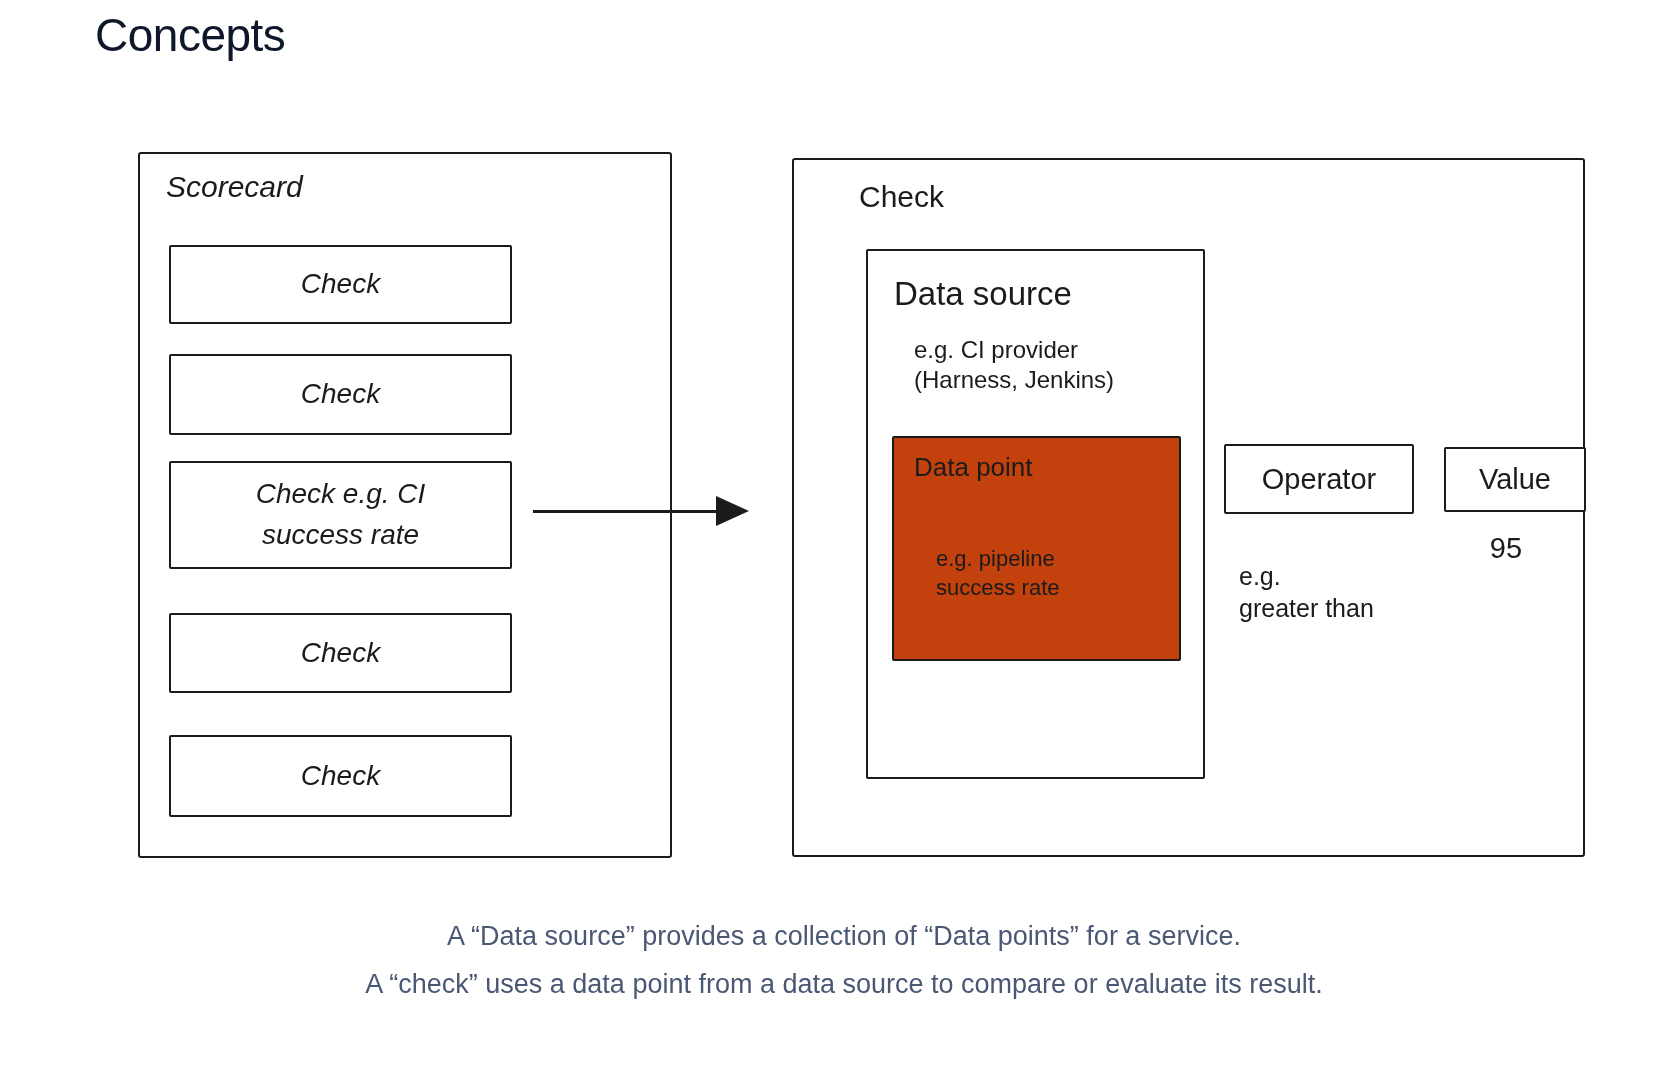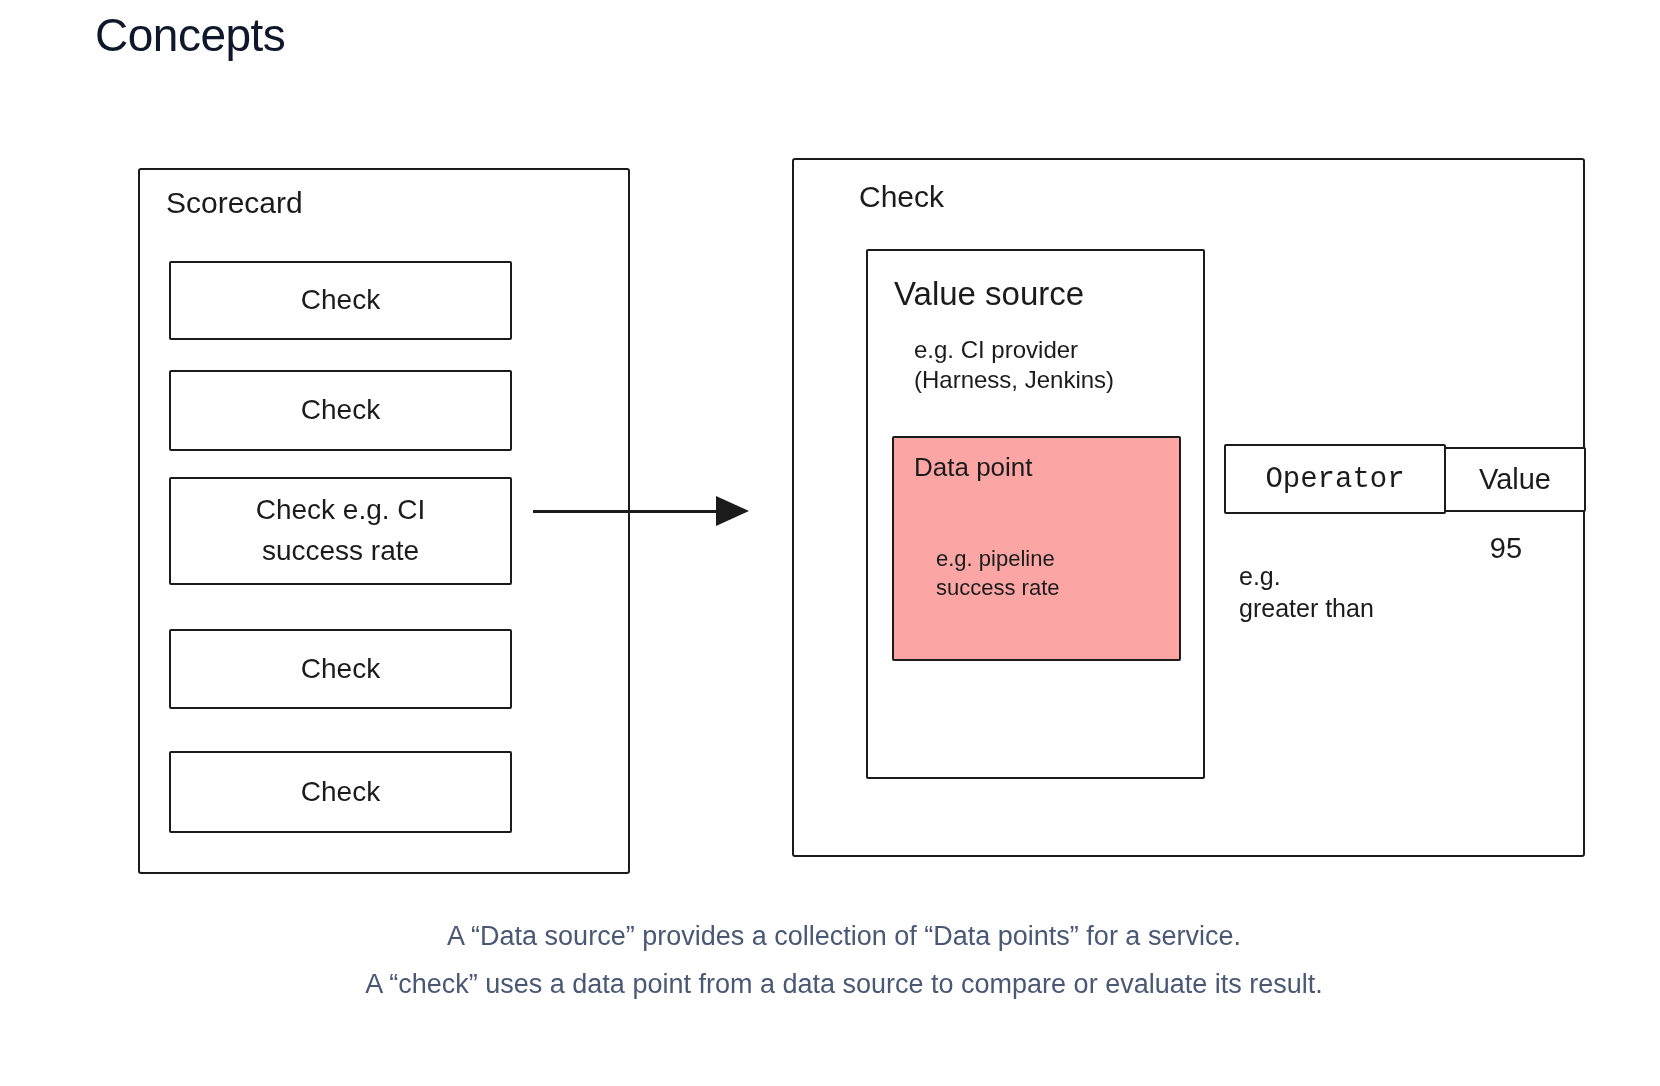--- a/index.html
+++ b/index.html
@@ -27,21 +27,21 @@
     color: #1b1b1b;
   }
   .box {
     position: absolute;
     border: 2.5px solid #1b1b1b;
     border-radius: 3px;
     background: #ffffff;
   }
 
   
-  .scorecard-box { left: 138px; top: 168px; width: 492px; height: 706px; }
+  .scorecard-box { left: 138px; top: 152px; width: 534px; height: 706px; font-style: italic; }
   .scorecard-label { position: absolute; left: 26px; top: 16px; font-size: 30px; }
   .check-row {
     position: absolute;
     left: 29px;
     width: 343px;
     border: 2px solid #1b1b1b;
     border-radius: 2px;
     background: #fff;
     display: flex;
     align-items: center;
@@ -77,26 +77,26 @@
   }
 
   
   .checkpanel-box { left: 792px; top: 158px; width: 793px; height: 699px; }
   .checkpanel-label { position: absolute; left: 65px; top: 20px; font-size: 30px; }
 
   .datasource-box { position: absolute; left: 72px; top: 89px; width: 339px; height: 530px; border: 2px solid #1b1b1b; border-radius: 2px; background: #fff; }
   .datasource-label { position: absolute; left: 26px; top: 24px; font-size: 33px; }
   .datasource-example { position: absolute; left: 46px; top: 84px; font-size: 24px; line-height: 30px; }
 
-  .datapoint-box { position: absolute; left: 24px; top: 185px; width: 289px; height: 225px; border: 2px solid #1b1b1b; border-radius: 2px; background: #fca5a5; }
+  .datapoint-box { position: absolute; left: 24px; top: 185px; width: 289px; height: 225px; border: 2px solid #1b1b1b; border-radius: 2px; background: #c2410c; }
   .datapoint-label { position: absolute; left: 20px; top: 14px; font-size: 26px; }
   .datapoint-example { position: absolute; left: 42px; top: 106px; font-size: 22px; line-height: 29px; }
 
-  .operator-box { position: absolute; left: 430px; top: 284px; width: 222px; height: 70px; border: 2px solid #1b1b1b; border-radius: 2px; background: #fff;
-    display: flex; align-items: center; justify-content: center; font-size: 29px; font-family: Liberation Mono, monospace; }
+  .operator-box { position: absolute; left: 430px; top: 284px; width: 190px; height: 70px; border: 2px solid #1b1b1b; border-radius: 2px; background: #fff;
+    display: flex; align-items: center; justify-content: center; font-size: 29px; }
   .operator-example { position: absolute; left: 445px; top: 372px; font-size: 25px; line-height: 32px; margin-top: 28px; }
 
   .value-box { position: absolute; left: 641px; top: 287px; width: 142px; height: 65px; border: 2px solid #1b1b1b; border-radius: 2px; background: #fff;
     display: flex; align-items: center; justify-content: center; font-size: 29px; margin-left: 9px; }
   .value-example { position: absolute; left: 641px; top: 372px; width: 142px; text-align: center; font-size: 29px; }
 
   
   .footer-text {
     position: absolute;
     left: 0;
@@ -125,21 +125,21 @@
     <div class="hand check-row check-row-5">Check</div>
   </div>
 
   <div class="arrow-line"></div>
   <div class="arrow-head"></div>
 
   <div class="box checkpanel-box">
     <div class="hand checkpanel-label">Check</div>
 
     <div class="datasource-box">
-      <div class="hand datasource-label">Value source</div>
+      <div class="hand datasource-label">Data source</div>
       <div class="hand datasource-example">
         <div>e.g. CI provider</div>
         <div>(Harness, Jenkins)</div>
       </div>
 
       <div class="datapoint-box">
         <div class="hand datapoint-label">Data point</div>
         <div class="hand datapoint-example">
           <div>e.g. pipeline</div>
           <div>success rate</div>

